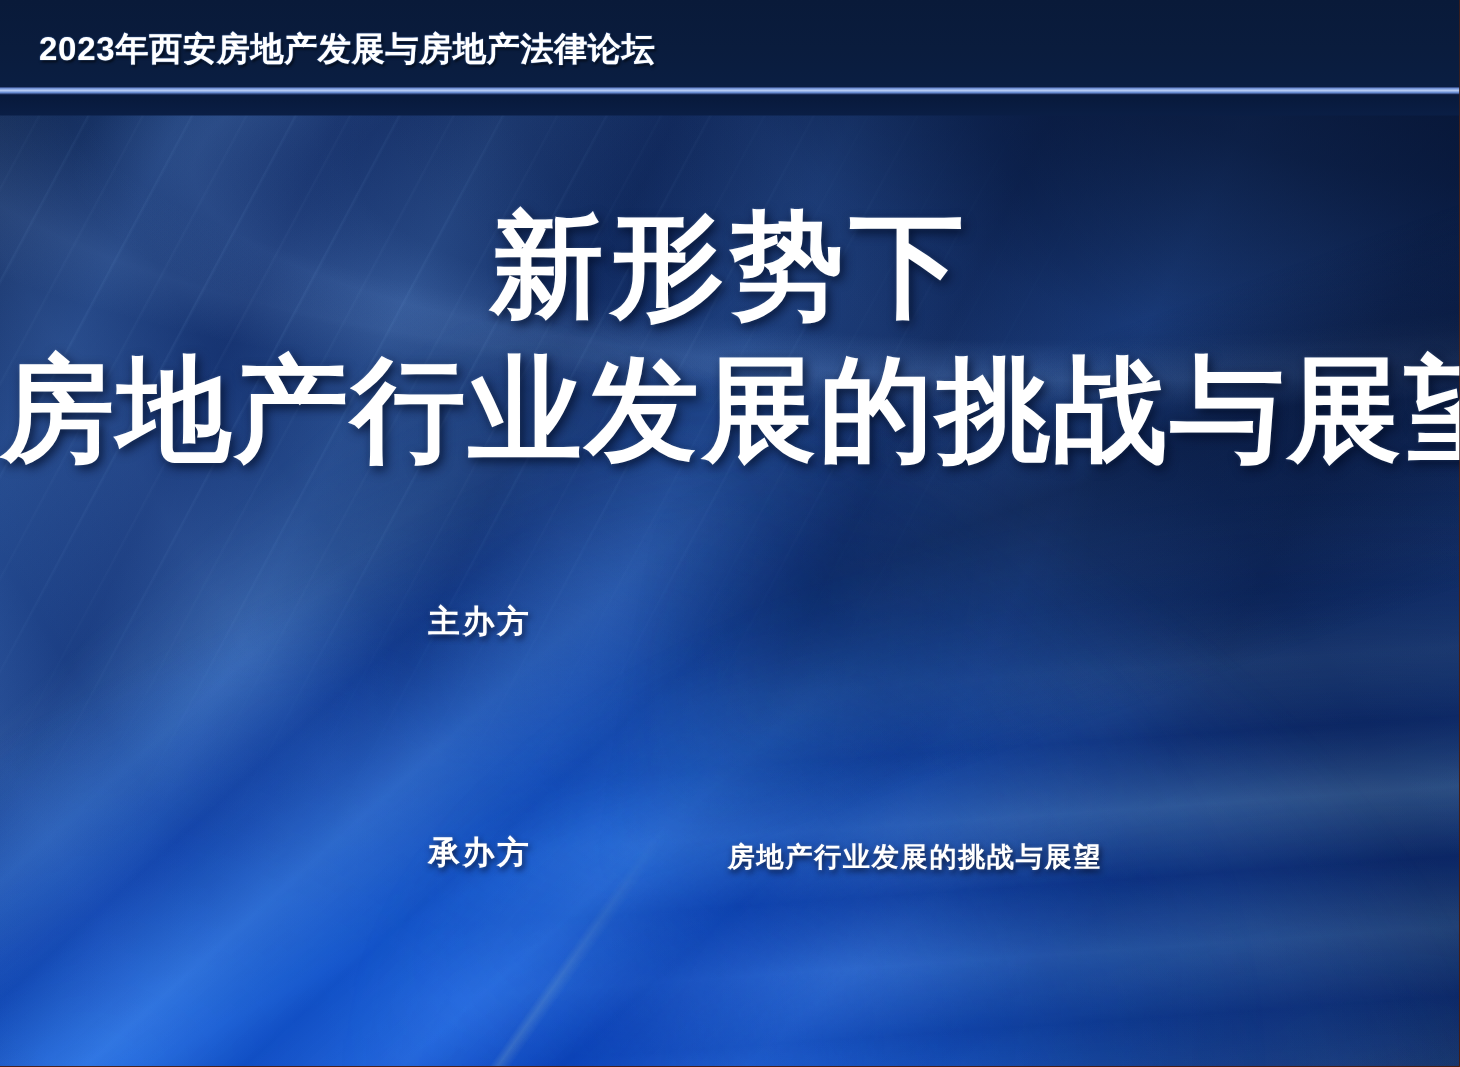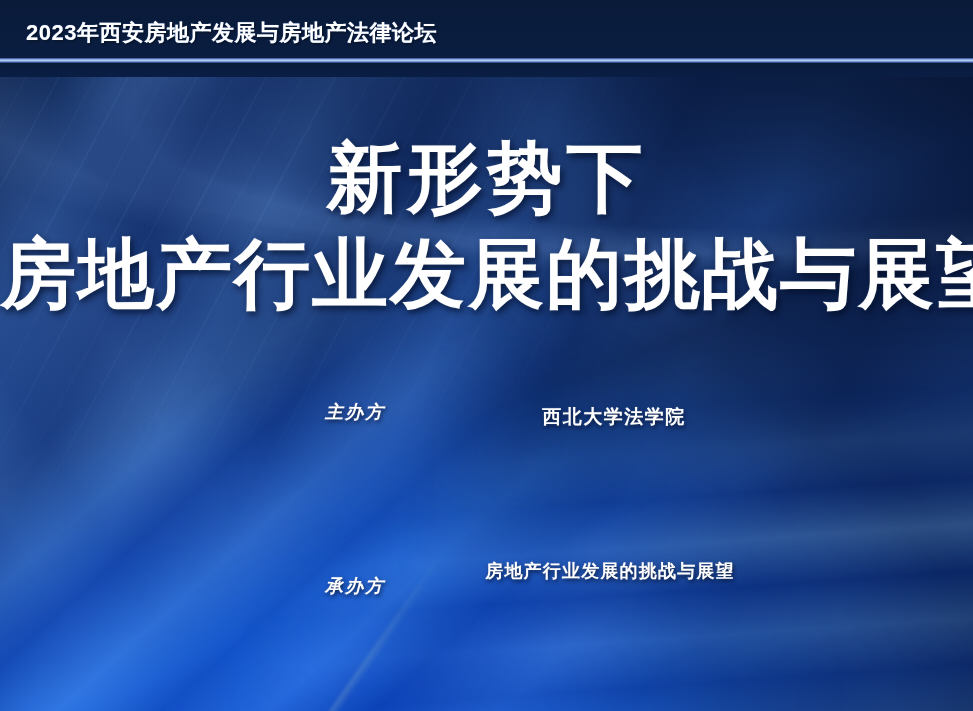--- a/index.html
+++ b/index.html
@@ -358,32 +358,31 @@
     position: absolute;
     left: 0;
     top: 554px;
     width: 973px;
   }
 
   .role-label {
     position: absolute;
     left: 255px;
     width: 130px;
-    text-align: right;
-    font-size: 18px;
+    text-align: center;
+    font-size: 21px;
     font-weight: bold;
     color: #ffffff;
     letter-spacing: 2px;
     white-space: nowrap;
     text-shadow: 1px 2px 4px rgba(0,8,30,0.80),
                  0 0 2px rgba(160,200,255,0.40);
-    font-style: italic;
   }
   .org-role { top: 4px; }
-  .host-role { top: 20px; }
+  .host-role { top: 0; }
 
   .org-list {
     position: absolute;
     left: 389px;
     top: 0;
     width: 450px;
     text-align: center;
   }
   .org-item {
     font-size: 19px;
@@ -442,21 +441,20 @@
 
   <div class="content">
 
     <div class="title-line1">新形势下</div>
 
     <div class="title-line2">房地产行业发展的挑战与展望</div>
 
     <div class="org-block">
       <div class="role-label org-role">主办方</div>
       <div class="org-list">
-        <div class="org-item">西北大学法学院</div>
       </div>
     </div>
 
     <div class="host-block">
       <div class="role-label host-role">承办方</div>
       <div class="host-list">
         <div class="host-item">房地产行业发展的挑战与展望</div>
       </div>
     </div>
 

